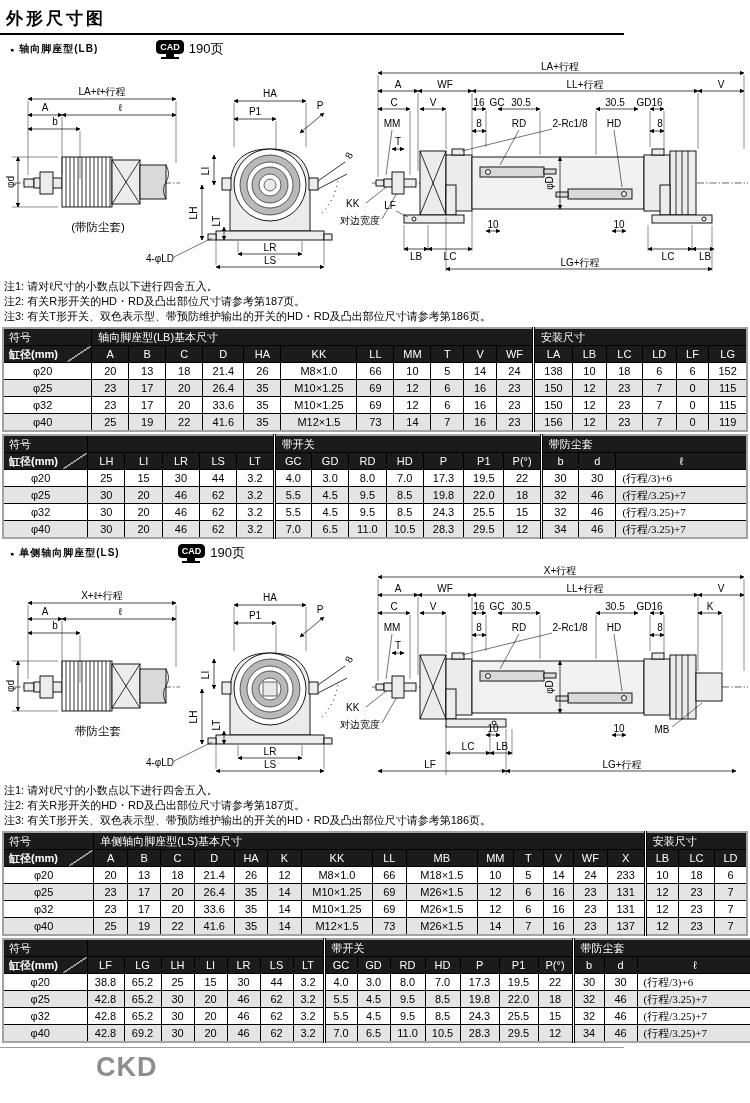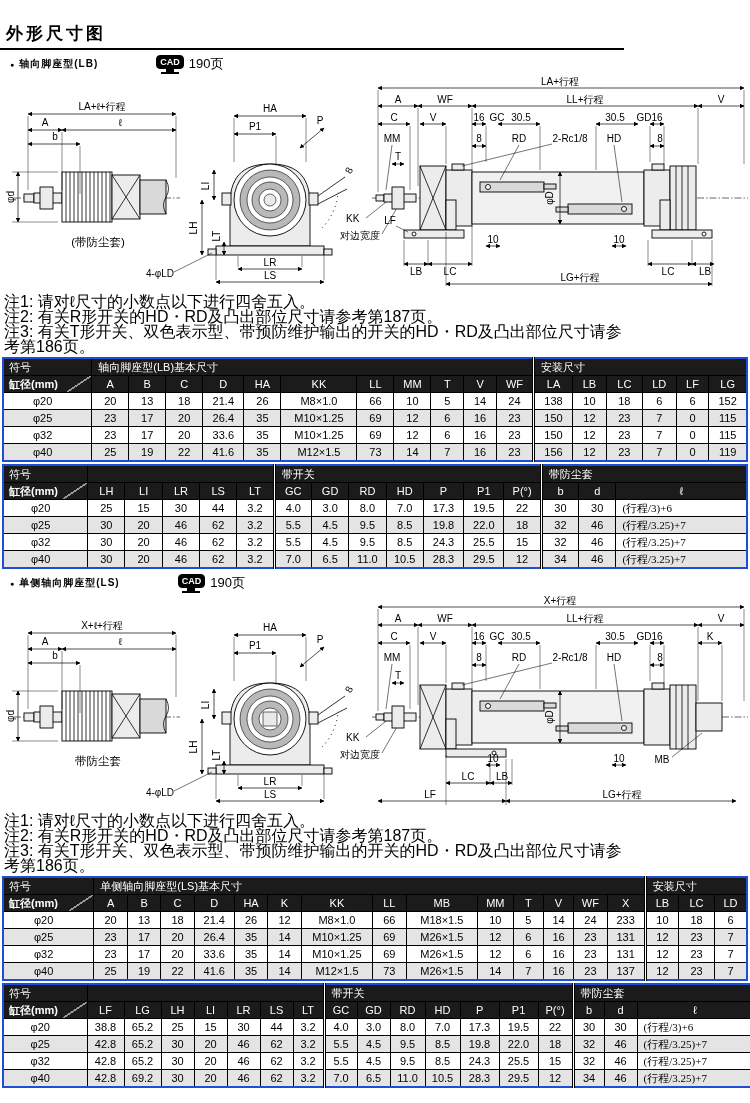--- a/index.html
+++ b/index.html
@@ -1,39 +1,39 @@
 <!DOCTYPE html>
 <html><head>
 <meta charset="utf-8">
 <style>
   html,body{margin:0;padding:0;background:#fff;}
   body{width:750px;height:1103px;overflow:hidden;color:#000;
        font-family:"Liberation Sans","DejaVu Sans",sans-serif;}
-  .page{width:624px;height:1103px;position:relative;padding-top:20px;box-sizing:border-box;}
+  .page{width:624px;height:1103px;position:relative;padding-top:5px;box-sizing:border-box;}
 
   .page-title{font-size:17px;font-weight:bold;letter-spacing:3px;margin:0 0 2px 0;
       padding:2px 0 3px 6px;border-bottom:2px solid #000;}
 
   .section-head{display:flex;align-items:center;height:24px;padding-left:10px;margin-top:2px;}
   .bullet{font-size:7px;margin-right:5px;}
   .sec-title{font-size:10px;font-weight:bold;letter-spacing:1px;}
   .cad-icon{display:inline-flex;flex-direction:column;align-items:center;margin-left:58px;}
   .cad-screen{background:#000;color:#fff;font-size:9px;font-weight:bold;
       padding:1px 3px;border:1.5px solid #000;border-radius:4px;line-height:10px;}
   .cad-stand{width:8px;height:3px;background:#000;}
   .cad-base{width:18px;height:2px;background:#000;}
   .pageref{font-size:13px;margin-left:5px;}
 
-  .notes{font-size:16px;line-height:15px;padding-left:4px;margin:2px 0 3px 0;}
+  .notes{font-size:11px;line-height:15px;padding-left:4px;margin:2px 0 3px 0;}
 
   table.dim-table{border-collapse:collapse;table-layout:fixed;width:746px;margin:2px 0 0 2px;
       font-size:11px;}
   .dim-table th,.dim-table td{border:1px solid #000;height:16px;line-height:16px;
       padding:0 2px;text-align:center;overflow:hidden;white-space:nowrap;}
-  .dim-table{border:2px solid #1d4ed8;}
+  .dim-table{border:2px solid #a3a3a3;}
   .dim-table thead th{background:#1b1b1b;color:#fff;font-weight:normal;}
   .dim-table th.group-header{text-align:left;padding-left:6px;}
   .dim-table th.corner-top{text-align:left;padding-left:5px;}
   .dim-table th.corner-bottom{text-align:left;padding-left:5px;
       background-image:linear-gradient(to bottom right,transparent calc(50% - 0.8px),#9a9a9a calc(50% - 0.8px),#9a9a9a calc(50% + 0.8px),transparent calc(50% + 0.8px));
       background-size:24px 100%;background-repeat:no-repeat;background-position:right top;font-weight:bold;}
   .dim-table tbody tr.alt{background:#e4e4e4;}
   .dim-table td.row-header{text-align:center;padding-right:12px;}
   .dim-table .gsep{border-left:3px double #000;}
   .dim-table td.formula{text-align:left;padding-left:6px;font-family:Liberation Serif, serif;}
@@ -920,14 +920,17 @@
           <td class="data-cell">28.3</td>
           <td class="data-cell">29.5</td>
           <td class="data-cell">12</td>
           <td class="data-cell gsep">34</td>
           <td class="data-cell">46</td>
           <td class="data-cell formula">(行程/3.25)+7</td>
         </tr>
       </tbody>
     </table>
 
+  <div class="footer">
+    <div class="ckd-logo">CKD</div>
+  </div>
 
 </div>
 
 </body></html>

